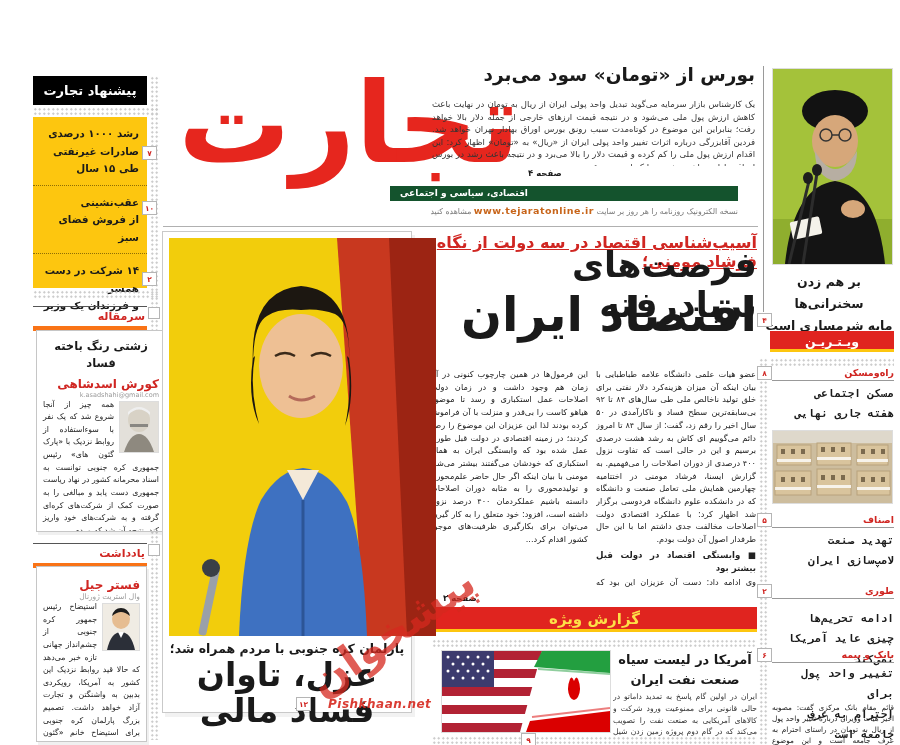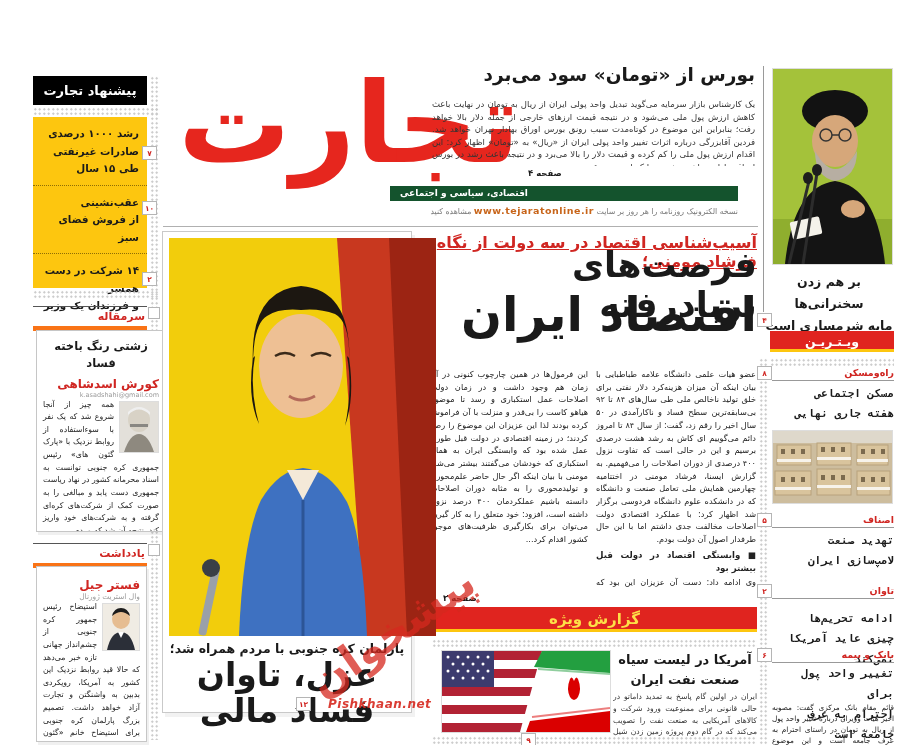--- a/index.html
+++ b/index.html
@@ -355,21 +355,21 @@
     </svg>
   </div>
 
   <div class="abs rr-cat rtl" style="top:514px;">اصناف</div>
   <div class="badge" style="left:757px;top:513px;">۵</div>
   <div class="abs rr-title rtl" style="top:531px;">
     <div>تهدید صنعت</div>
     <div>لامپ‌سازی ایران</div>
   </div>
 
-  <div class="abs rr-cat rtl" style="top:585px;">تاوان</div>
+  <div class="abs rr-cat rtl" style="top:585px;">طوری</div>
   <div class="badge" style="left:757px;top:584px;">۲</div>
   <div class="abs rr-title rtl" style="top:601px;margin-top:8px;">
     <div>ادامه تحریم‌ها</div>
     <div>چیزی عاید آمریکا نمی‌کند</div>
   </div>
 
   <div class="abs rr-cat rtl" style="top:649px;">بانک و بیمه</div>
   <div class="badge" style="left:757px;top:648px;">۶</div>
   <div class="abs rr-title rtl" style="top:664px;">
     <div>تغییر واحد پول برای</div>

